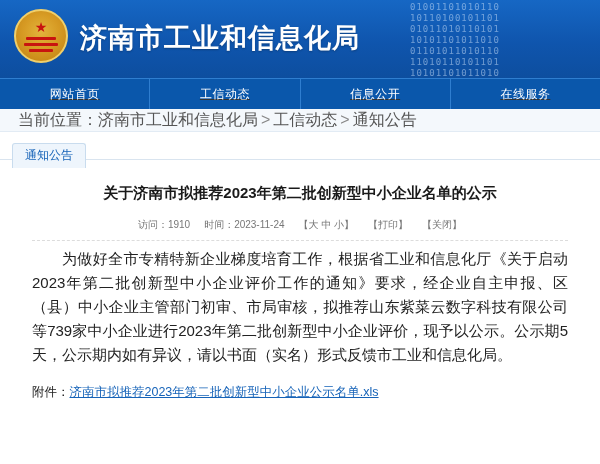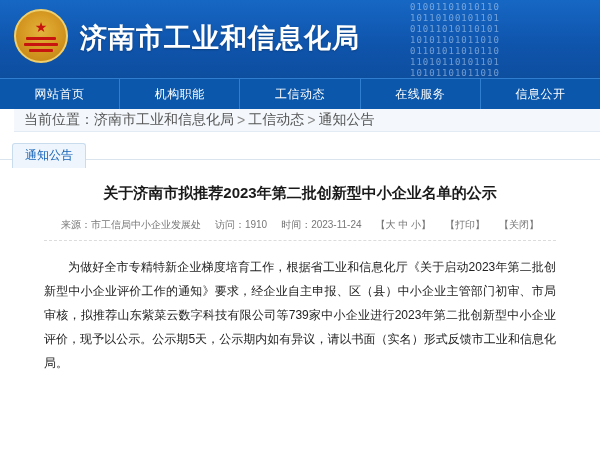--- a/index.html
+++ b/index.html
@@ -90,20 +90,21 @@
     letter-spacing: 1px;
     text-shadow: 0 1px 2px rgba(0,0,0,.25);
   }
   
   .nav {
     height: 30px;
     background: #0a57ab;
     display: flex;
     align-items: stretch;
     border-top: 1px solid #2f7ed0;
+    text-decoration: underline;
   }
   .nav-item {
     flex: 1 1 0;
     display: flex;
     align-items: center;
     justify-content: center;
     color: #ffffff;
     font-size: 12px;
     letter-spacing: .5px;
     border-right: 1px solid #2f7ed0;
@@ -111,24 +112,23 @@
     user-select: none;
   }
   .nav-item:last-child { border-right: none; }
   
   .crumb {
     height: 22px;
     background: #f4f8fc;
     border-bottom: 1px solid #e2ebf4;
     display: flex;
     align-items: center;
-    padding-left: 10px;
-    font-size: 14px;
+    padding-left: 18px;
+    font-size: 16px;
     color: #555;
-    margin-left: 14px;
   }
   .crumb a { color: #555; text-decoration: none; }
   .crumb .sep { margin: 0 3px; color: #888; }
   
   .section-tab-wrap {
     padding: 10px 0 0 12px;
     border-bottom: 1px solid #d9e4ef;
     height: 28px;
     box-sizing: border-box;
   }
@@ -139,21 +139,21 @@
     background: #eef5fc;
     color: #1663b8;
     font-size: 12px;
     padding: 3px 12px 4px 12px;
     border-radius: 3px 3px 0 0;
     position: relative;
     top: 1px;
   }
   
   .article {
-    padding: 0 44px;
+    padding: 0 32px;
   }
   .art-title {
     text-align: center;
     font-size: 15px;
     font-weight: bold;
     color: #1a1a1a;
     margin: 22px 0 14px 0;
     line-height: 22px;
   }
   .art-meta {
@@ -162,24 +162,24 @@
     justify-content: center;
     gap: 14px;
     font-size: 10px;
     color: #777;
     border-bottom: 1px dashed #dcdcdc;
     padding-bottom: 8px;
   }
   .art-meta .sizes { color: #777; }
   .art-meta .op { color: #777; cursor: pointer; }
   .art-body {
-    font-size: 12px;
+    font-size: 15px;
     line-height: 24px;
     color: #222;
-    margin-top: 14px;
+    margin-top: 6px;
     text-align: justify;
   }
   .art-body p { margin: 0; }
   .indent { text-indent: 2em; }
   .attach {
     margin-top: 14px;
     font-size: 12.5px;
     line-height: 22px;
     color: #222;
   }
@@ -208,51 +208,52 @@
         <div class="emblem-bar b1"></div>
         <div class="emblem-bar b2"></div>
         <div class="emblem-bar b3"></div>
       </div>
     </div>
     <div class="banner-title">济南市工业和信息化局</div>
   </div>
 
   <div class="nav">
     <div class="nav-item">网站首页</div>
-    <div class="nav-item">机构职能</div>
     <div class="nav-item">工信动态</div>
+    <div class="nav-item">信息公开</div>
     <div class="nav-item">在线服务</div>
-    <div class="nav-item">信息公开</div>
   </div>
 
   <div class="crumb">
     <span>当前位置：</span>
     <a href="#">济南市工业和信息化局</a>
     <span class="sep">&gt;</span>
     <a href="#">工信动态</a>
     <span class="sep">&gt;</span>
     <a href="#">通知公告</a>
   </div>
 
   <div class="section-tab-wrap">
     <div class="section-tab">通知公告</div>
   </div>
 
   <div class="article">
     <div class="art-title">关于济南市拟推荐2023年第二批创新型中小企业名单的公示</div>
 
     <div class="art-meta">
-      <span><span>来源：</span><span>市工信局中小企业发展处</span></span>
       <span><span>访问：</span><span>1910</span></span>
       <span><span>时间：</span><span>2023-11-24</span></span>
       <span class="sizes">【大 中 小】</span>
       <span class="op">【打印】</span>
       <span class="op">【关闭】</span>
     </div>
 
     <div class="art-body">
       <p class="indent">为做好全市专精特新企业梯度培育工作，根据省工业和信息化厅《关于启动2023年第二批创新型中小企业评价工作的通知》要求，经企业自主申报、区（县）中小企业主管部门初审、市局审核，拟推荐山东紫菜云数字科技有限公司等739家中小企业进行2023年第二批创新型中小企业评价，现予以公示。公示期5天，公示期内如有异议，请以书面（实名）形式反馈市工业和信息化局。</p>
     </div>
 
+    <div class="attach">
+      <span>附件：</span><span class="attach-link">济南市拟推荐2023年第二批创新型中小企业公示名单.xls</span>
+    </div>
 
   </div>
 
 </div>
 
 </body></html>

